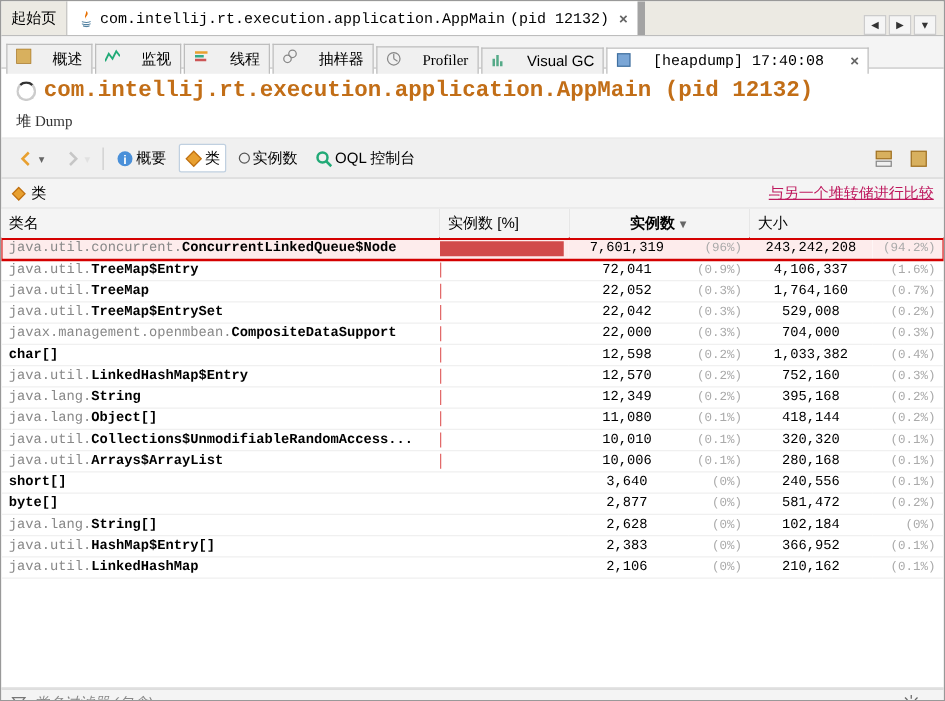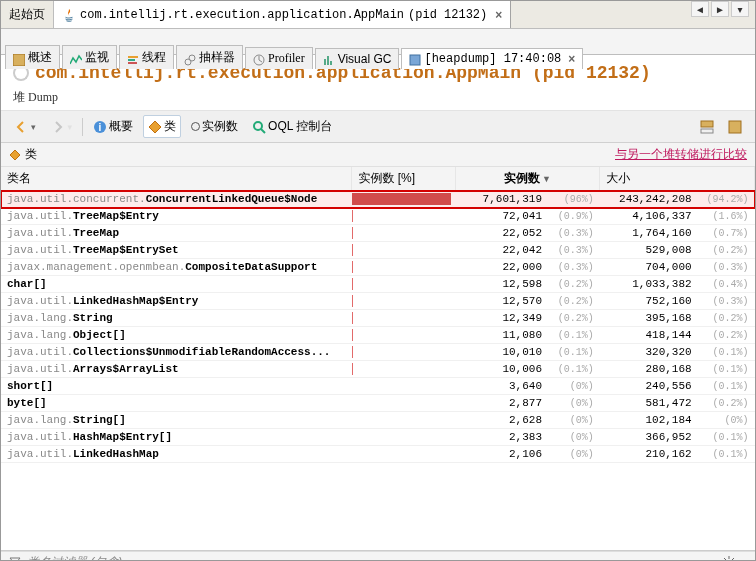--- a/index.html
+++ b/index.html
@@ -1,47 +1,47 @@
 <!DOCTYPE html>
 <html><head>
 <meta charset="utf-8">
 <style>
   * { box-sizing: border-box; margin: 0; padding: 0; }
   body { font-family: "Microsoft YaHei", Tahoma, sans-serif; font-size: 12px; background: #f0f0f0; width: 756px; height: 561px; overflow: hidden; border: 1px solid #999; }
-  .top-tabs { display: flex; align-items: flex-start; background: #eceae3; border-bottom: 1px solid #bdbdbd; height: 28px; }
+  .top-tabs { display: flex; align-items: flex-end; background: #eceae3; border-bottom: 1px solid #bdbdbd; height: 28px; }
   .top-tab { display: flex; align-items: center; padding: 0 8px; height: 100%; gap: 4px; cursor: default; }
-  .top-tab.active { background: #fff; border-right: 1px solid #a3a3a3; }
+  .top-tab.active { background: #fff; border-right: 6px solid #a3a3a3; }
   .top-tab.start { border-right: 1px solid #bdbdbd; }
   .java-icon { width: 14px; height: 14px; display:inline-flex; align-items:center; justify-content:center; color:#5382a1; font-weight:bold; }
   .close-x { color: #666; font-weight: bold; margin-left: 4px; cursor:pointer; }
   .nav-btns { margin-left: auto; display:flex; gap:2px; padding-right:6px;}
   .nav-btn { width:18px; height:16px; border:1px solid #ccc; background:#f5f5f5; display:flex;align-items:center;justify-content:center;font-size:10px;color:#333;cursor:pointer;}
   .sub-tabs { display:flex; align-items:flex-end; background:#f4f4f4; border-bottom:1px solid #bdbdbd; height:26px; padding-left:4px; gap:0;}
-  .sub-tab { display:flex; align-items:flex-end; gap:3px; padding:3px 7px; border:1px solid #bdbdbd; border-bottom:none; background:#f0f0f0; margin-right:2px; cursor:pointer; position:relative; top:15px;}
+  .sub-tab { display:flex; align-items:flex-start; gap:17px; padding:3px 7px; border:1px solid #bdbdbd; border-bottom:none; background:#f0f0f0; margin-right:2px; cursor:pointer; position:relative; top:5px;}
   .sub-tab.active { background:#fff; }
   .mini-icon { width:12px; height:12px; display:inline-block; }
   .header-area { background:#fff; padding:8px 12px 4px 12px; border-bottom:1px solid #e3e3e3;}
   .app-title-row { display:flex; align-items:center; gap:6px; }
   .app-title { font-family: "Courier New", monospace; font-size:18px; color:#c26e17; font-weight:bold;}
   .spinner { width:16px; height:16px; border:2px solid #ccc; border-top-color:#333; border-radius:50%; }
   .heap-label { font-size:12px; color:#333; margin-top:6px; font-family:"Microsoft YaHei";}
   .toolbar { display:flex; align-items:center; gap:6px; padding:4px 8px; background:#f0f0f0; border-bottom:1px solid #d0d0d0;}
   .tool-btn { display:flex; align-items:center; gap:2px; padding:2px 4px; cursor:pointer;}
   .tool-sep { width:1px; height:18px; background:#ccc; }
   .radio { width:9px; height:9px; border:1px solid #555; border-radius:50%; display:inline-block; vertical-align:middle;}
   .section-head { display:flex; align-items:center; padding:3px 8px; background:#f4f4f4; border-bottom:1px solid #e0e0e0;}
   .section-head .link { margin-left:auto; color:#be185d; text-decoration:underline; cursor:pointer;}
   .table-wrap { background:#fff; height:384px; overflow-y:scroll; overflow-x:hidden; border-bottom:1px solid #ccc;}
   table { width:100%; border-collapse:collapse; table-layout:fixed;}
   thead th { text-align:left; font-weight:normal; background:#f4f4f4; border-bottom:1px solid #d0d0d0; border-right:1px solid #e6e6e6; padding:3px 6px; position:sticky; top:0;}
   thead th .sort { font-size:9px; color:#666; margin-left:2px;}
   tbody td { padding:2px 6px; border-bottom:1px solid #f0f0f0; font-family:"Courier New", monospace; font-size:11px; white-space:nowrap; overflow:hidden; text-overflow:ellipsis;}
   .cls-prefix { color:#888; }
   .cls-name { color:#000; font-weight:bold;}
-  .num { text-align:right; font-family:"Courier New", monospace;}
+  .num { text-align:center; font-family:"Courier New", monospace;}
   .pct { color:#aaa; font-size:10px; padding-left:6px; text-align:right; font-family:"Courier New", monospace;}
   .bar-cell { position:relative; }
   .bar { position:absolute; left:0; top:2px; bottom:2px; background:#e26a6a; }
   tbody tr.hl { outline:2px solid #d40000; outline-offset:-1px; background:#fdecec;}
   tbody tr.hl .bar { background:#d14b4b;}
   .filter-bar { display:flex; align-items:center; gap:6px; padding:3px 8px; background:#f4f4f4; border-top:1px solid #ddd; height:22px;}
   .funnel { width:12px; height:12px; }
   .filter-input { flex:1; border:none; background:transparent; font-size:12px; }
   .cog { width:14px;height:14px; }
   svg { display:block; }

